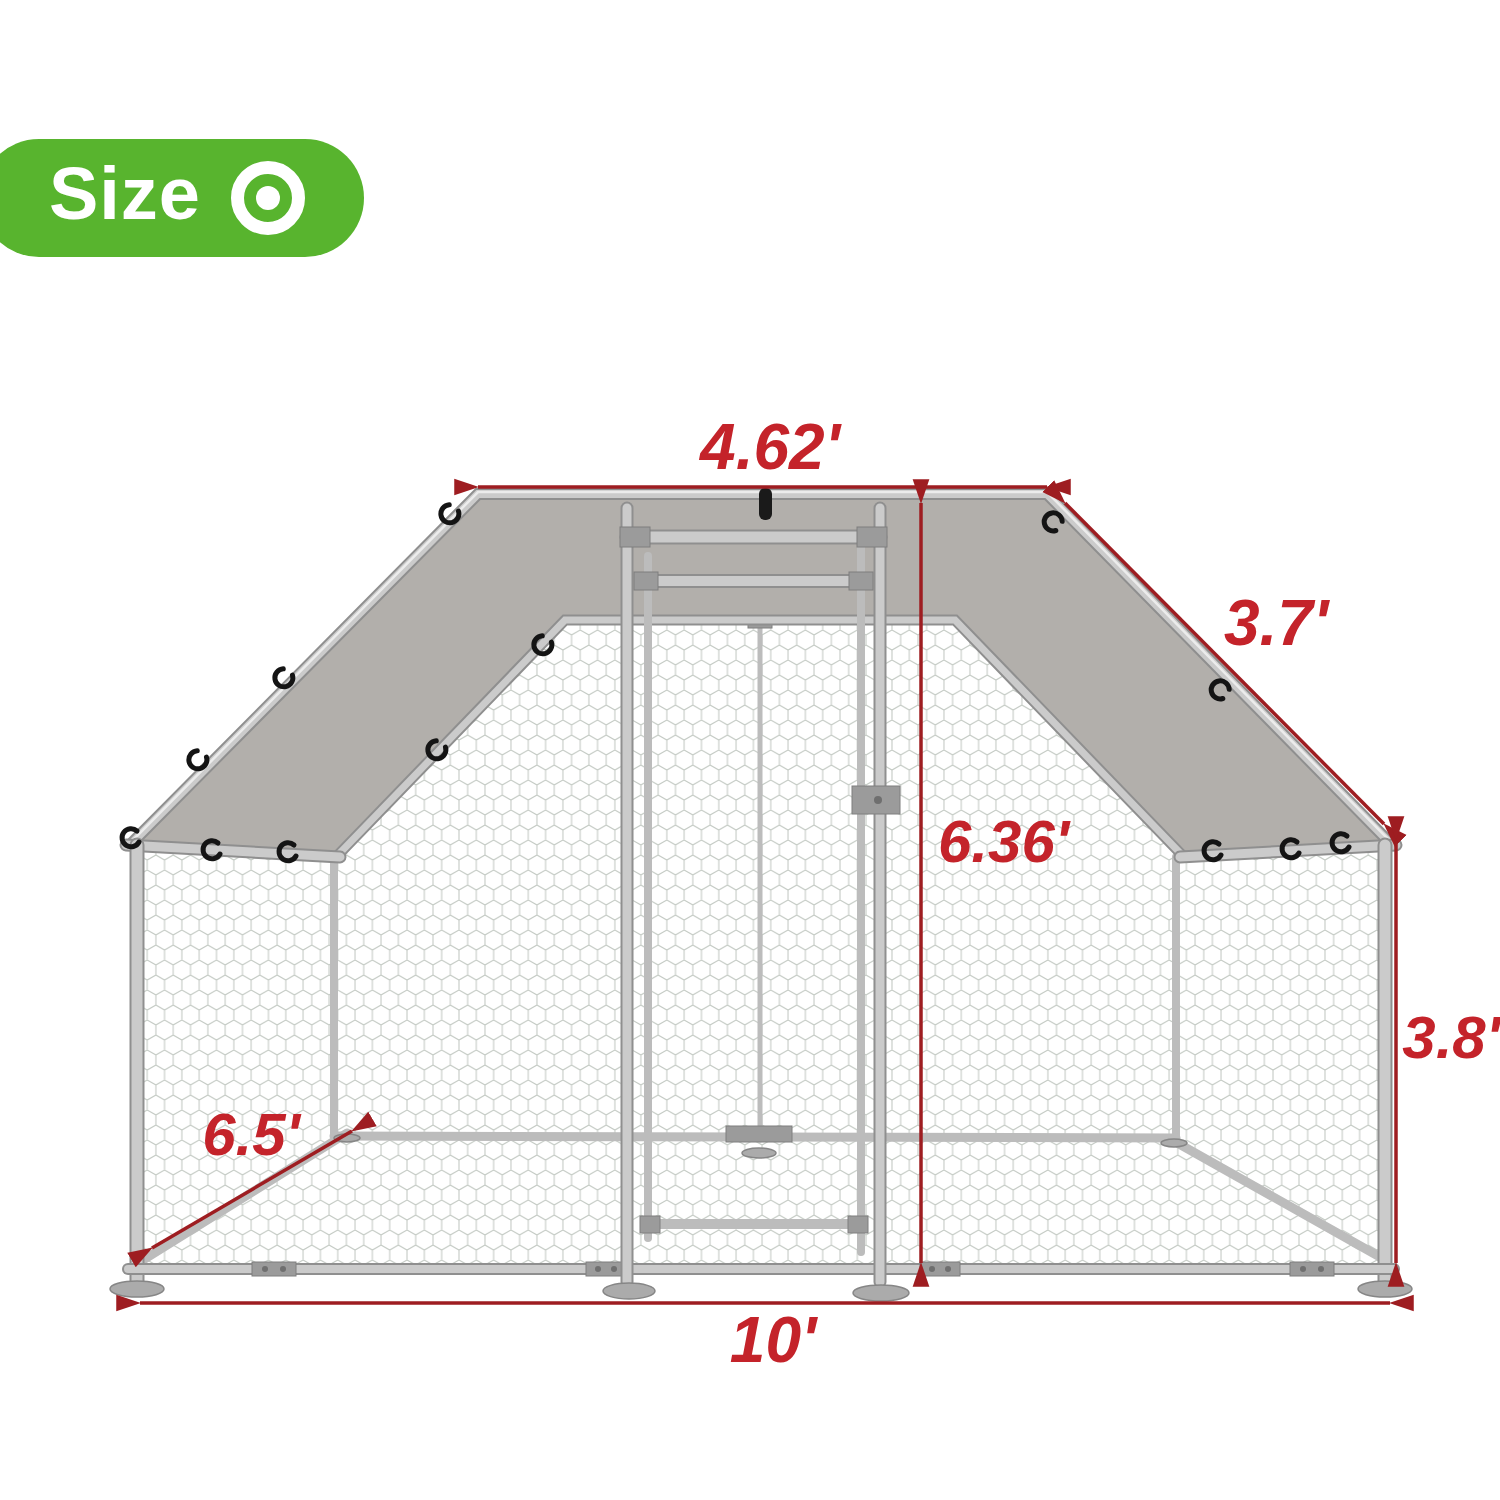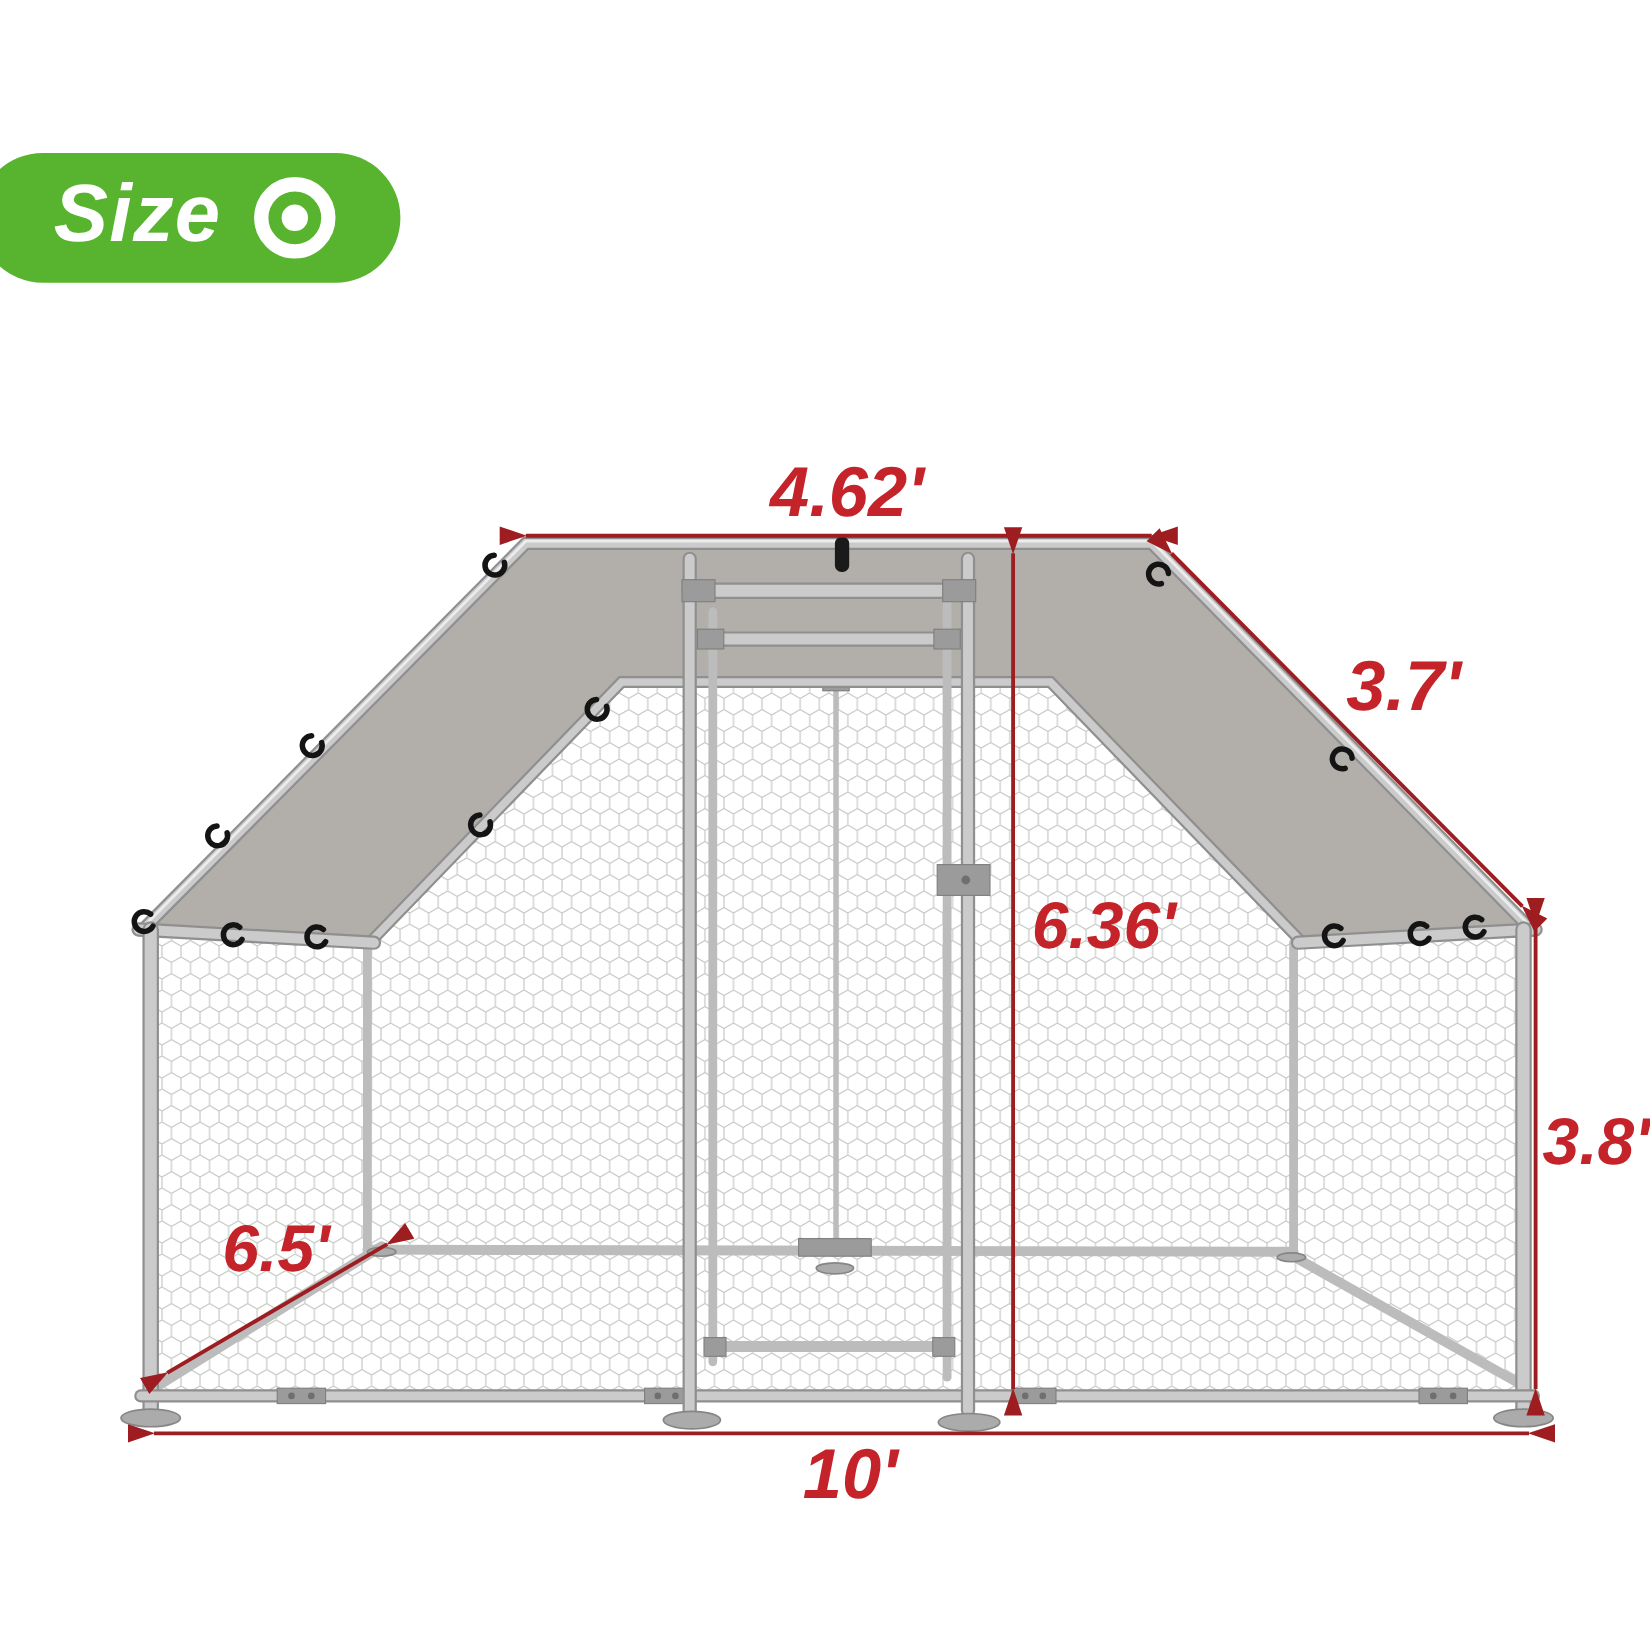--- a/index.html
+++ b/index.html
@@ -4,21 +4,21 @@
 <style>
   html,body{margin:0;padding:0;background:#fff;}
   .canvas{position:relative;width:1500px;height:1500px;background:#ffffff;overflow:hidden;
           font-family:"Liberation Sans",sans-serif;}
   .canvas svg{position:absolute;left:0;top:0;}
 
   
   .badge{position:absolute;left:-20px;top:139px;width:384px;height:118px;
          background:#58b42e;border-radius:62px;display:flex;align-items:center;
          justify-content:center;gap:30px;}
-  .badge-label{color:#ffffff;font-size:74px;font-weight:bold;font-style:italic;
+  .badge-label{color:#ffffff;font-size:74px;font-weight:bold;
                letter-spacing:1px;line-height:1;padding:0 0 8px 10px;}
   .badge-icon{width:48px;height:48px;border:13px solid #ffffff;border-radius:50%;
               position:relative;flex:0 0 auto;}
   .badge-icon .dot{position:absolute;left:50%;top:50%;width:24px;height:24px;margin:-12px 0 0 -12px;
               background:#ffffff;border-radius:50%;}
 
   
   .mesh-fill{fill:url(#hexmesh);stroke:none;}
   .tarp{fill:#b2afab;stroke:#9b9894;stroke-width:1.5;}
   .tube-d{stroke:#8f8f8f;fill:none;stroke-linecap:round;}

